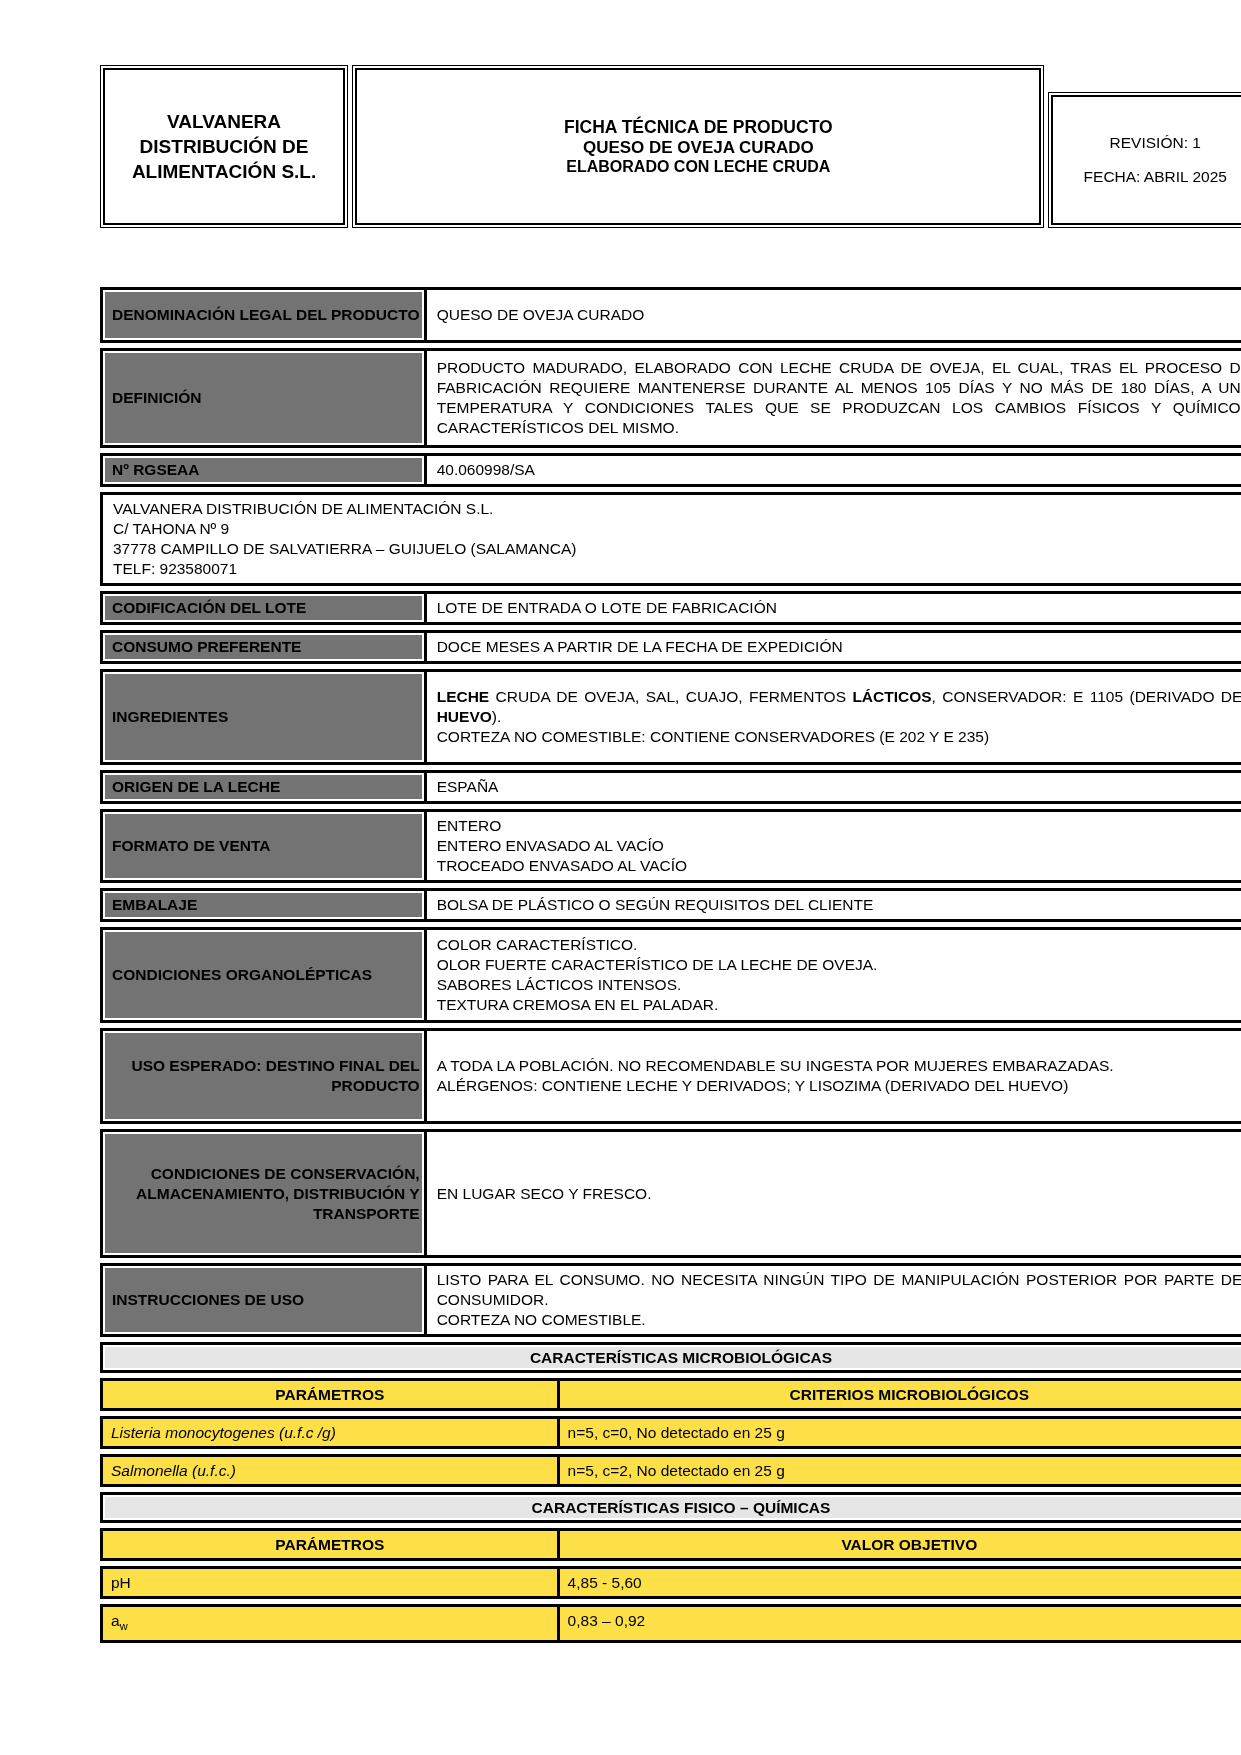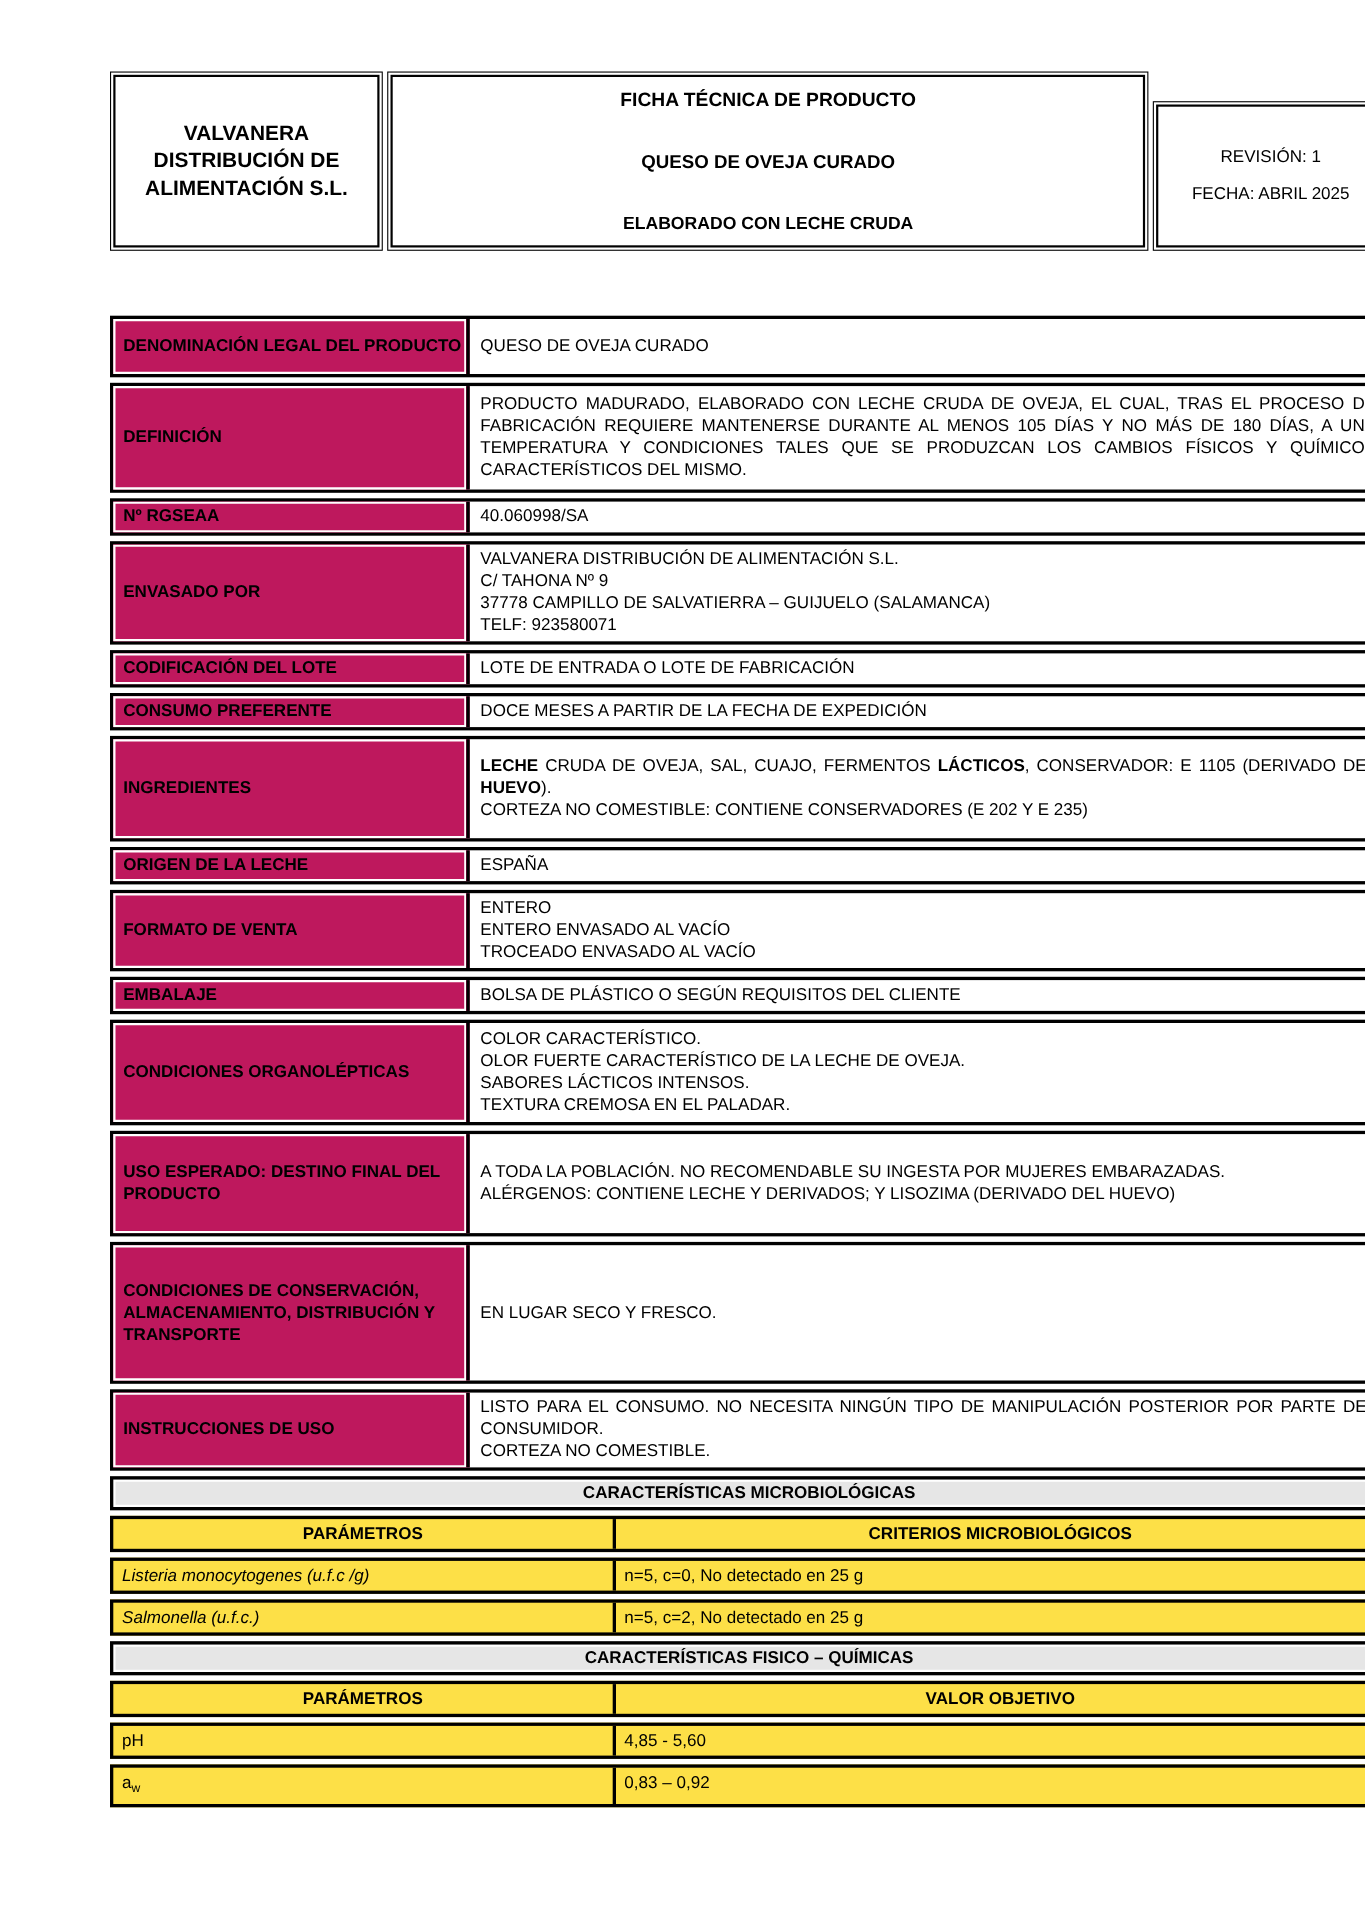--- a/index.html
+++ b/index.html
@@ -15,38 +15,38 @@
   .hdr { display: flex; gap: 4px; height: 163px; margin-bottom: 59px; }
   .hdr-cell-outer { border: 1px solid #000; padding: 2px; box-sizing: border-box; }
   .hdr-cell-inner {
     border: 2px solid #000; height: 100%; box-sizing: border-box;
     display: flex; flex-direction: column; align-items: center; justify-content: center;
     text-align: center;
   }
   .hdr-company { width: 21.5%; }
   .hdr-company .hdr-cell-inner { font-weight: bold; font-size: 19px; line-height: 25px; padding: 0 14px; }
   .hdr-title { width: 60%; }
-  .hdr-title .hdr-cell-inner { font-weight: bold; padding: 10px 0; justify-content: space-between; }
+  .hdr-title .hdr-cell-inner { font-weight: bold; padding: 10px 0; justify-content: center; }
   .hdr-title .t1 { font-size: 17.5px; }
   .hdr-title .t2 { font-size: 17px; }
   .hdr-title .t3 { font-size: 16px; }
   .hdr-rev { width: 18.5%; margin-top: 27px; }
   .hdr-rev .hdr-cell-inner { font-size: 15.5px; line-height: 20px; gap: 14px; padding: 0 12px; }
 
   
   .row {
     display: flex; border: 3px solid #000; margin-bottom: 5px;
     box-sizing: border-box; background: #fff;
   }
   .lab {
-    width: 28%; box-sizing: border-box; background: #be185d;
+    width: 28%; box-sizing: border-box; background: #737373;
     border-right: 3px solid #000;
     box-shadow: inset 0 0 0 2px #fff;
     font-weight: bold; font-size: 15.5px; line-height: 20px;
-    display: flex; align-items: center; padding: 4px 4px 4px 9px;
+    display: flex; align-items: center; padding: 4px 4px 4px 9px; text-align: right;
   }
   .val {
     flex: 1; box-sizing: border-box; font-size: 15.5px; line-height: 20px;
     display: flex; flex-direction: column; justify-content: center;
     padding: 4px 8px 4px 10px;
   }
   .val p { margin: 0; }
   .just { text-align: justify; }
   .b { font-weight: bold; }
 
@@ -106,21 +106,20 @@
   </div>
 
   <div class="row" style="min-height:33px">
     <div class="lab">Nº RGSEAA</div>
     <div class="val">
         <p>40.060998/SA</p>
       </div>
   </div>
 
   <div class="row" style="min-height:92px">
-    <div class="lab">ENVASADO POR</div>
     <div class="val">
       <p>VALVANERA DISTRIBUCIÓN DE ALIMENTACIÓN S.L.</p>
       <p>C/ TAHONA Nº 9</p>
       <p>37778 CAMPILLO DE SALVATIERRA – GUIJUELO (SALAMANCA)</p>
       <p>TELF: 923580071</p>
     </div>
   </div>
 
   <div class="row" style="min-height:33px">
     <div class="lab">CODIFICACIÓN DEL LOTE</div>

